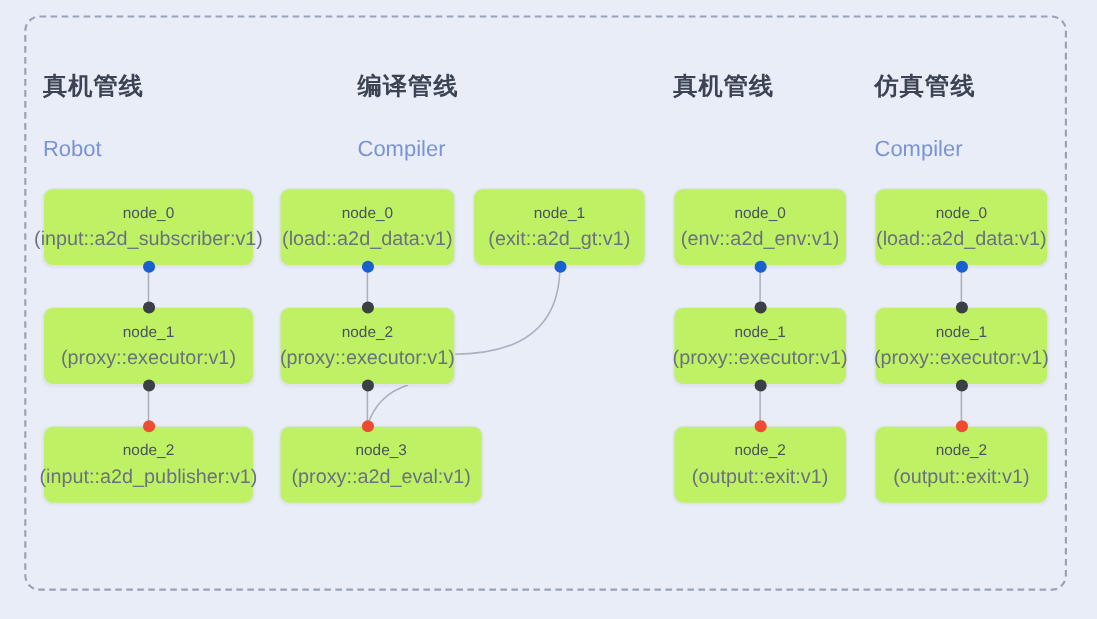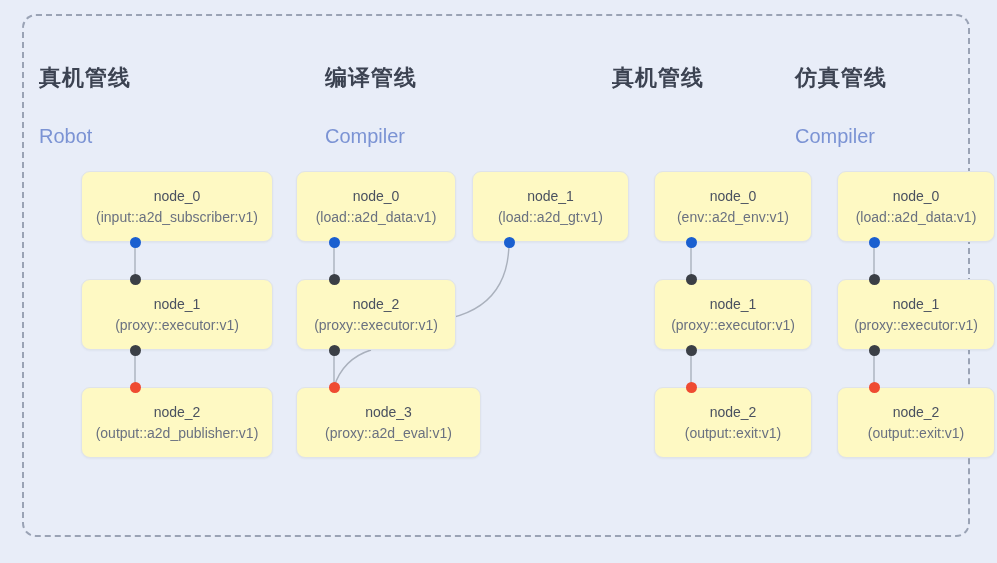--- a/index.html
+++ b/index.html
@@ -57,40 +57,39 @@
     position: absolute;
     text-align: left;
     font-size: 20px;
     font-weight: normal;
     color: #7b93d4;
     white-space: nowrap;
   }
 
   .node-box {
     position: absolute;
-    background: #fef9c3;
+    background: #bef264;
     border: 1px solid #dfe3ea;
     border-radius: 9px;
     box-sizing: border-box;
     display: flex;
     flex-direction: column;
     align-items: center;
     justify-content: center;
     box-shadow: 0 1px 2px rgba(40,50,70,0.05);
-    margin-left: 42px;
   }
 
   .node-title {
     font-size: 14px;
     color: #4a5160;
     line-height: 1.45;
   }
 
   .node-sub {
-    font-size: 14px;
+    font-size: 18px;
     color: #6a7180;
     line-height: 1.45;
     white-space: nowrap;
   }
 
   .port {
     position: absolute;
     width: 11px;
     height: 11px;
     border-radius: 50%;
@@ -139,36 +138,36 @@
 
   <div class="node-box" style="left:39px; top:279px; width:192px; height:71px;">
     <div class="node-title">node_1</div>
     <div class="node-sub">(proxy::executor:v1)</div>
   </div>
   <div class="port port-black" style="left:129.5px; top:273.5px;"></div>
   <div class="port port-black" style="left:129.5px; top:344.5px;"></div>
 
   <div class="node-box" style="left:39px; top:387px; width:192px; height:71px;">
     <div class="node-title">node_2</div>
-    <div class="node-sub">(output::a2d_publisher:v1)</div>
+    <div class="node-sub">(input::a2d_publisher:v1)</div>
   </div>
   <div class="port port-red" style="left:129.5px; top:381.5px;"></div>
 
   <div class="col-title-cn" style="left:325px; top:63px; width:192px;">编译管线</div>
   <div class="col-title-en" style="left:325px; top:125px; width:192px;">Compiler</div>
 
   <div class="node-box" style="left:254px; top:171px; width:160px; height:71px;">
     <div class="node-title">node_0</div>
     <div class="node-sub">(load::a2d_data:v1)</div>
   </div>
   <div class="port port-blue" style="left:328.5px; top:236.5px;"></div>
 
   <div class="node-box" style="left:430px; top:171px; width:157px; height:71px;">
     <div class="node-title">node_1</div>
-    <div class="node-sub">(load::a2d_gt:v1)</div>
+    <div class="node-sub">(exit::a2d_gt:v1)</div>
   </div>
   <div class="port port-blue" style="left:503.5px; top:236.5px;"></div>
 
   <div class="node-box" style="left:254px; top:279px; width:160px; height:71px;">
     <div class="node-title">node_2</div>
     <div class="node-sub">(proxy::executor:v1)</div>
   </div>
   <div class="port port-black" style="left:328.5px; top:273.5px;"></div>
   <div class="port port-black" style="left:328.5px; top:344.5px;"></div>
 

